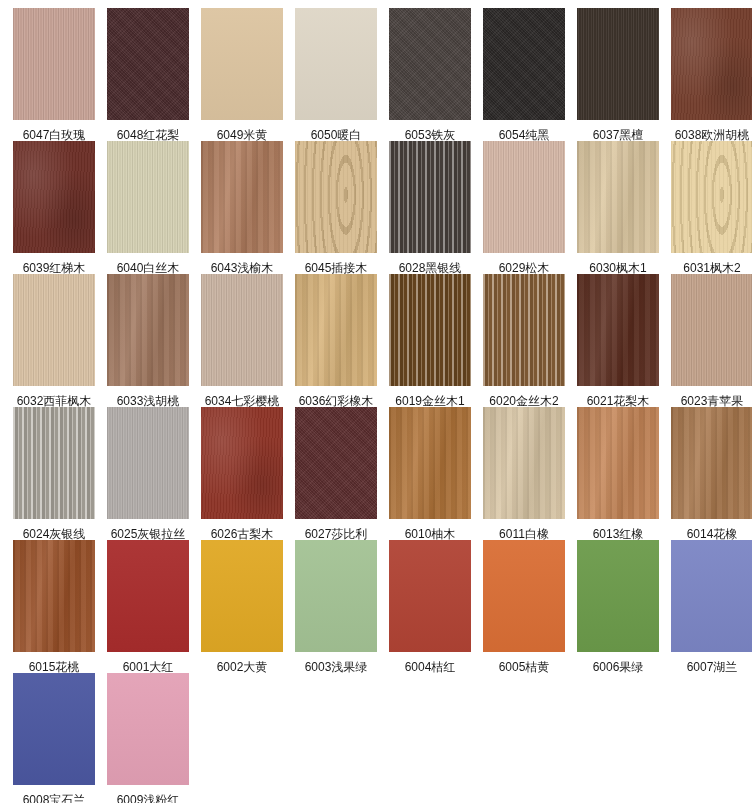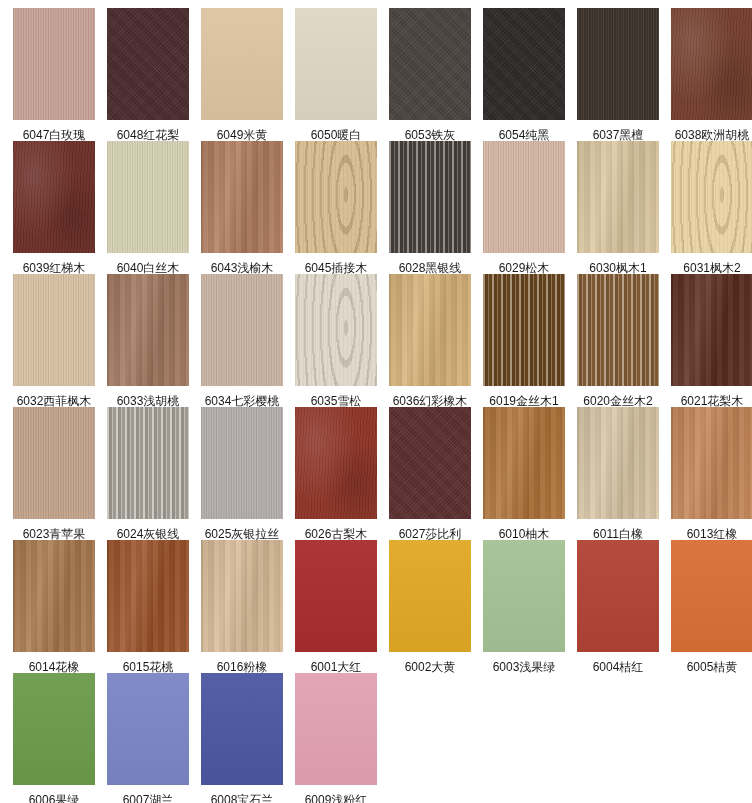--- a/index.html
+++ b/index.html
@@ -250,26 +250,20 @@
         </div>
         <div class="swatch-label">6033浅胡桃</div>
       </div>
       <div class="swatch-cell">
         <div class="swatch-chip g-vfine" style="background: rgb(201, 180, 163);">
           <div class="grain"></div>
         </div>
         <div class="swatch-label">6034七彩樱桃</div>
       </div>
       <div class="swatch-cell">
-        <div class="swatch-chip g-wave" style="background: rgb(220, 211, 196);">
-          <div class="grain"></div>
-        </div>
-        <div class="swatch-label">6035雪松</div>
-      </div>
-      <div class="swatch-cell">
         <div class="swatch-chip g-vwide" style="background: rgb(215, 178, 120);">
           <div class="grain"></div>
         </div>
         <div class="swatch-label">6036幻彩橡木</div>
       </div>
       <div class="swatch-cell">
         <div class="swatch-chip g-stripe" style="background: rgb(110, 74, 33);">
           <div class="grain"></div>
         </div>
         <div class="swatch-label">6019金丝木1</div>
@@ -338,26 +332,20 @@
         <div class="swatch-chip g-vwide" style="background: rgb(169, 120, 77);">
           <div class="grain"></div>
         </div>
         <div class="swatch-label">6014花橡</div>
       </div>
       <div class="swatch-cell">
         <div class="swatch-chip g-vwide" style="background: rgb(155, 81, 40);">
           <div class="grain"></div>
         </div>
         <div class="swatch-label">6015花桃</div>
-      </div>
-      <div class="swatch-cell">
-        <div class="swatch-chip g-vwide" style="background: rgb(216, 188, 151);">
-          <div class="grain"></div>
-        </div>
-        <div class="swatch-label">6016粉橡</div>
       </div>
       <div class="swatch-cell">
         <div class="swatch-chip g-solid" style="background: rgb(168, 44, 44);">
           <div class="grain"></div>
         </div>
         <div class="swatch-label">6001大红</div>
       </div>
       <div class="swatch-cell">
         <div class="swatch-chip g-solid" style="background: rgb(224, 168, 36);">
           <div class="grain"></div>

